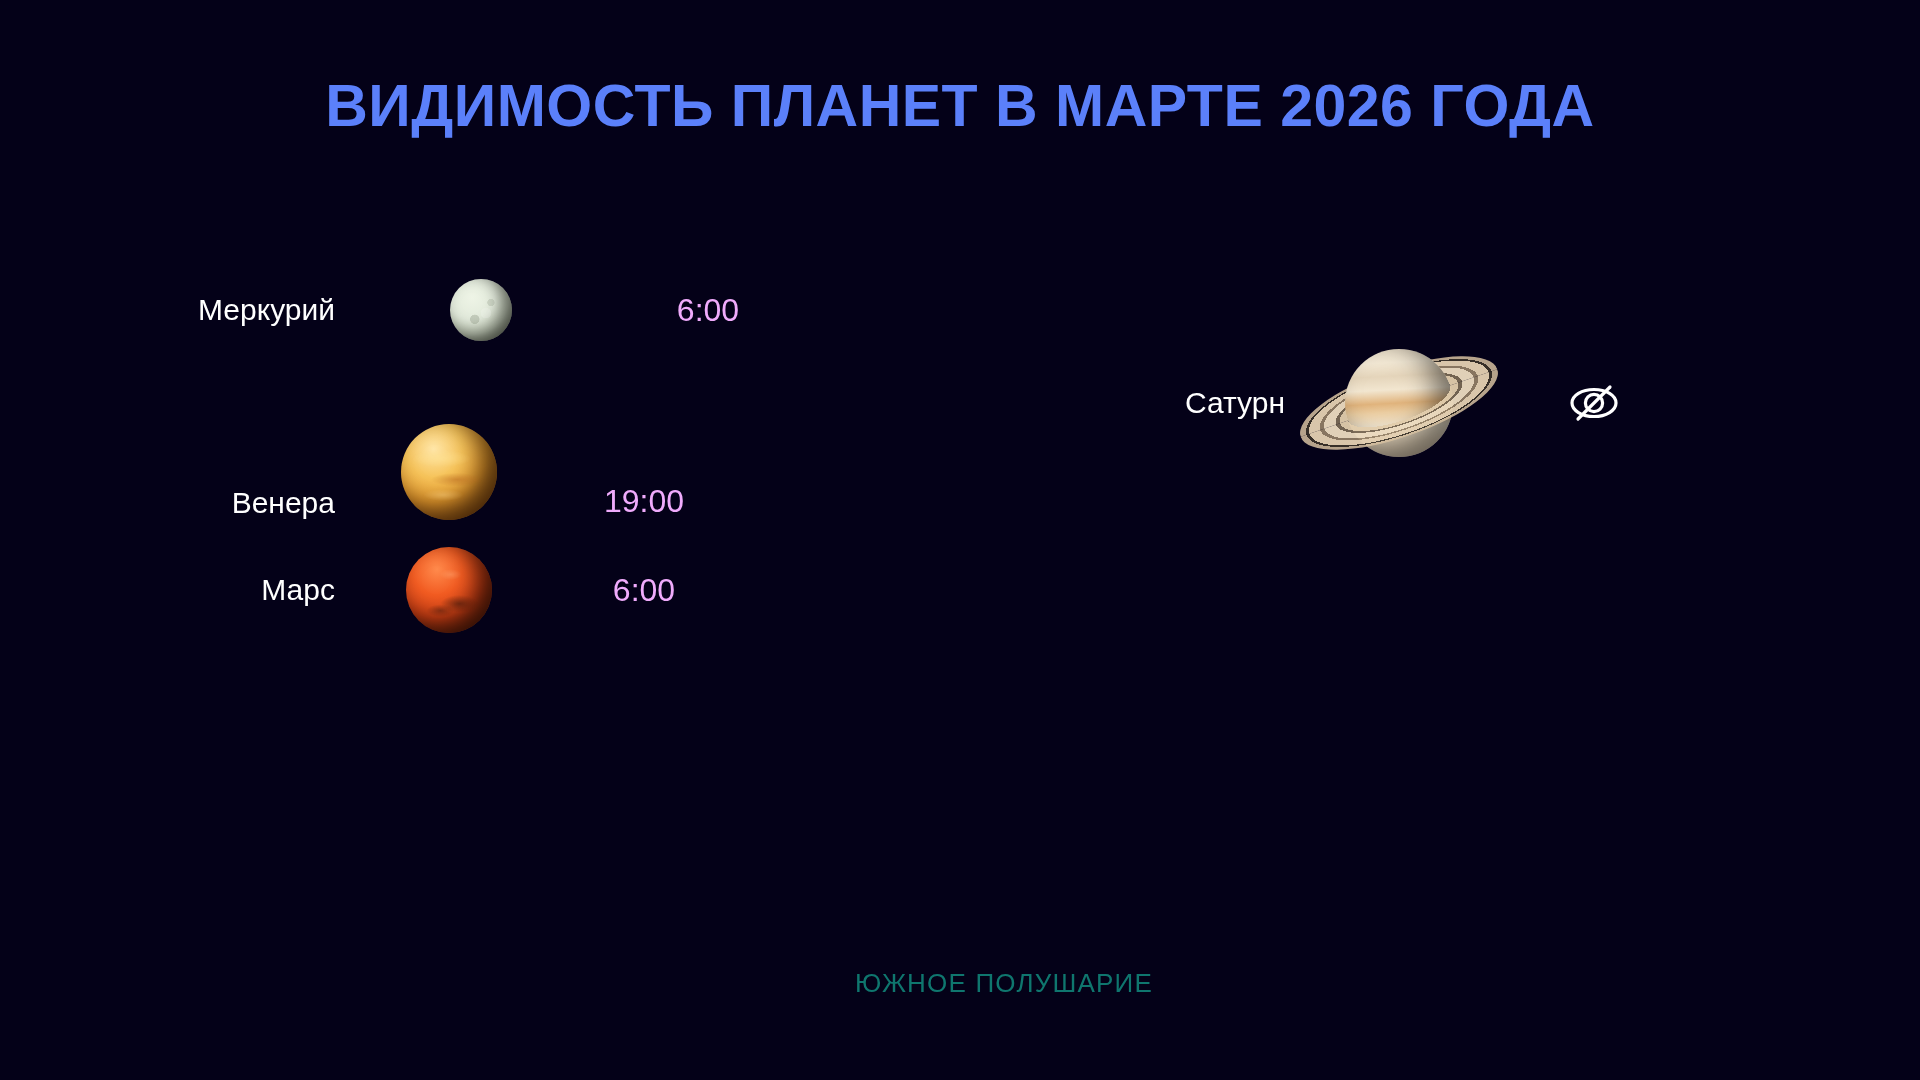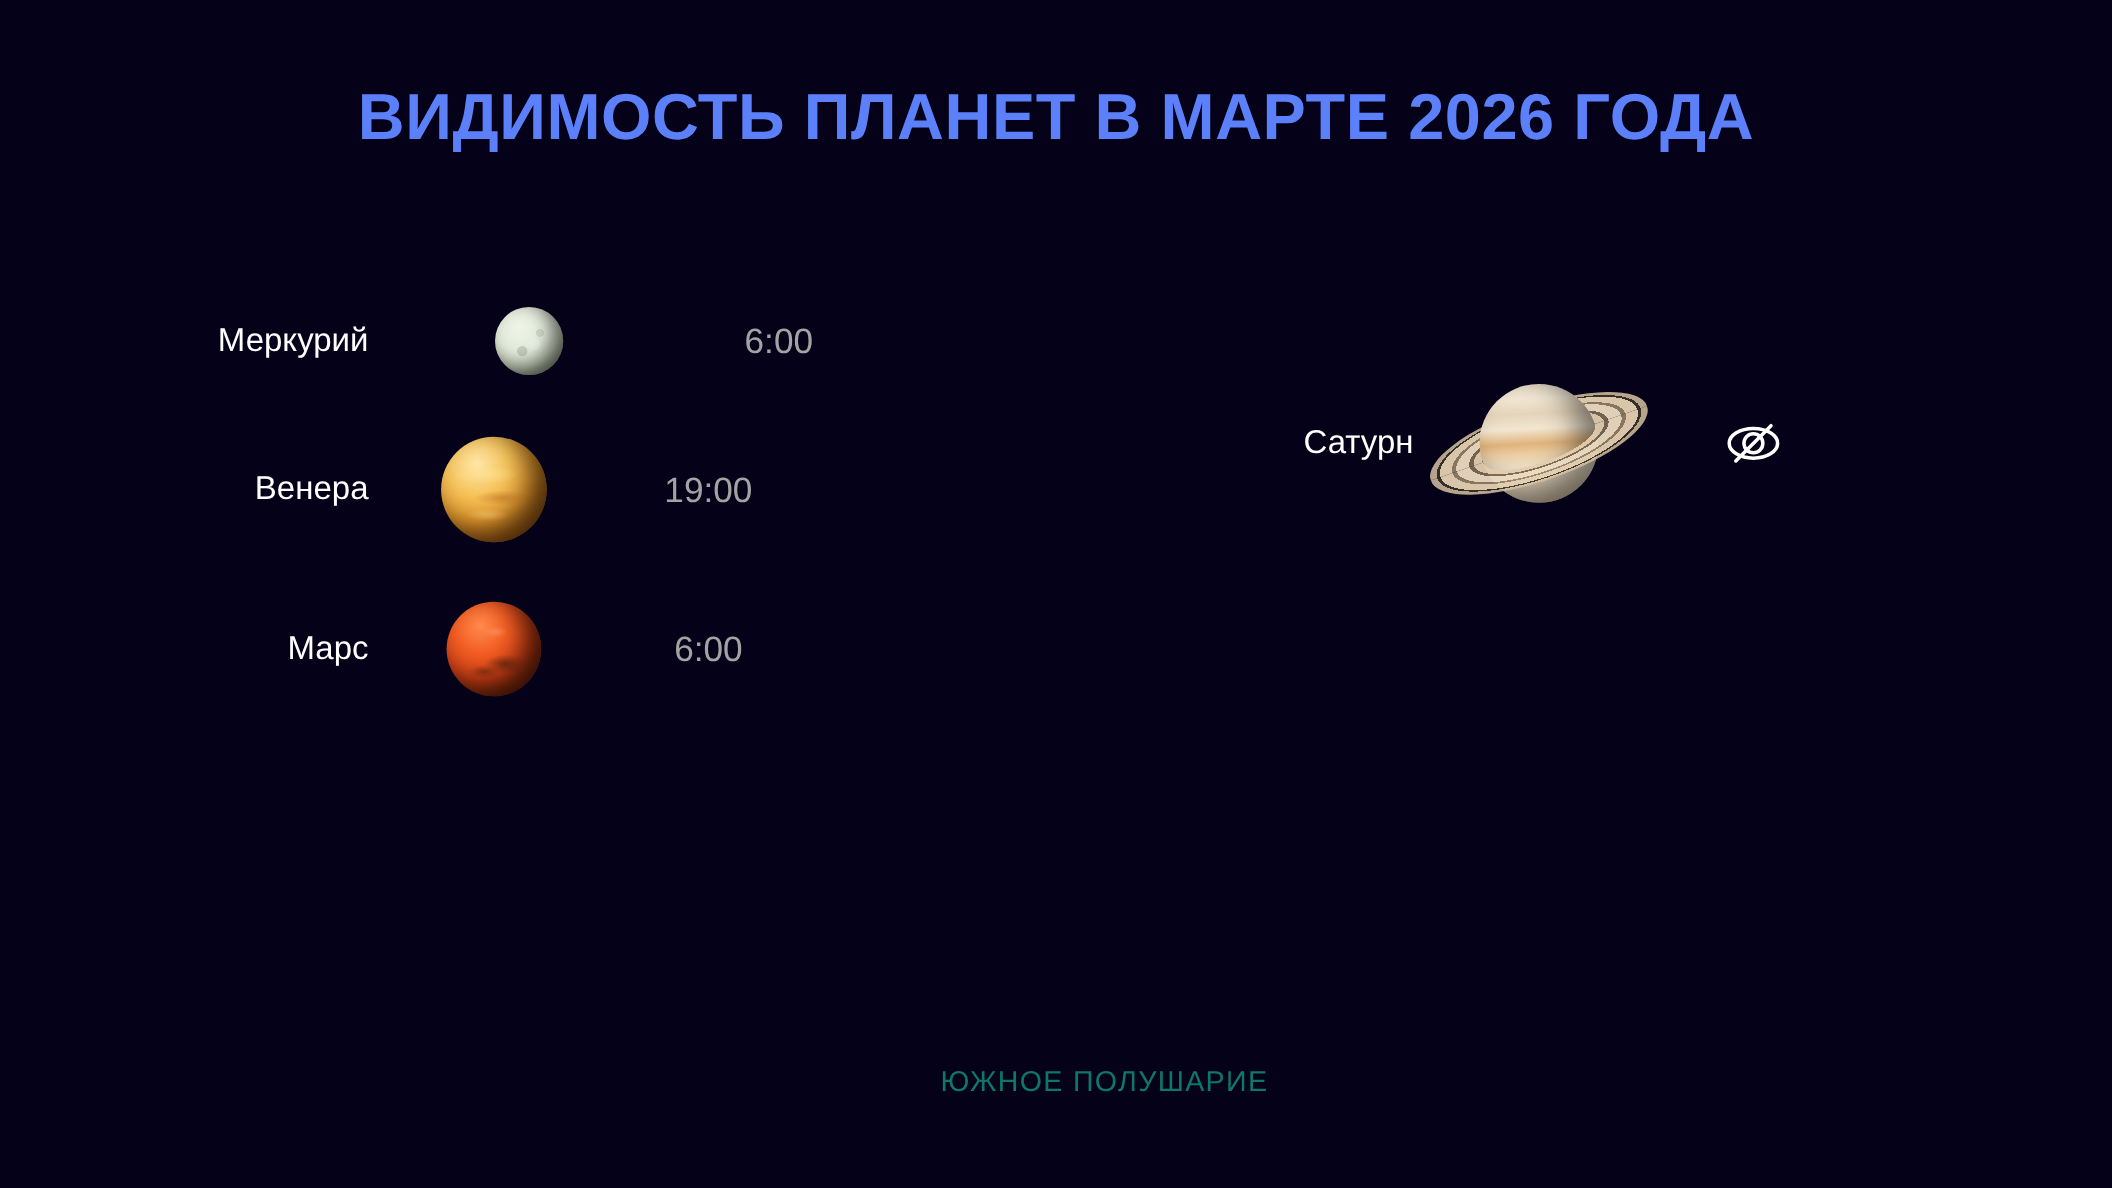--- a/index.html
+++ b/index.html
@@ -61,21 +61,21 @@
     position: relative;
     flex: 0 0 auto;
     width: 200px;
     display: flex;
     align-items: center;
     justify-content: center;
   }
 
   .planet-time {
     font-size: 32px;
-    color: #a3a3a3;
+    color: #f0abfc;
     white-space: nowrap;
     flex: 0 0 auto;
     text-align: center;
   }
   .col-left .planet-time  { width: 190px; }
   .col-right .planet-time { width: 190px; }
 
   
   .sphere {
     border-radius: 50%;
@@ -250,21 +250,21 @@
 <div class="column col-left">
 
   <div class="planet-row" style="height:120px;gap:32px;">
     <div class="planet-label">Меркурий</div>
     <div class="planet-art">
       <span class="sphere p-mercury"></span>
     </div>
     <div class="planet-time">6:00</div>
   </div>
 
-  <div class="planet-row" style="height:150px;">
+  <div class="planet-row" style="height:150px;align-items:flex-end;">
     <div class="planet-label">Венера</div>
     <div class="planet-art">
       <span class="sphere p-venus"></span>
     </div>
     <div class="planet-time">19:00</div>
   </div>
 
   <div class="planet-row" style="height:140px;">
     <div class="planet-label">Марс</div>
     <div class="planet-art">

